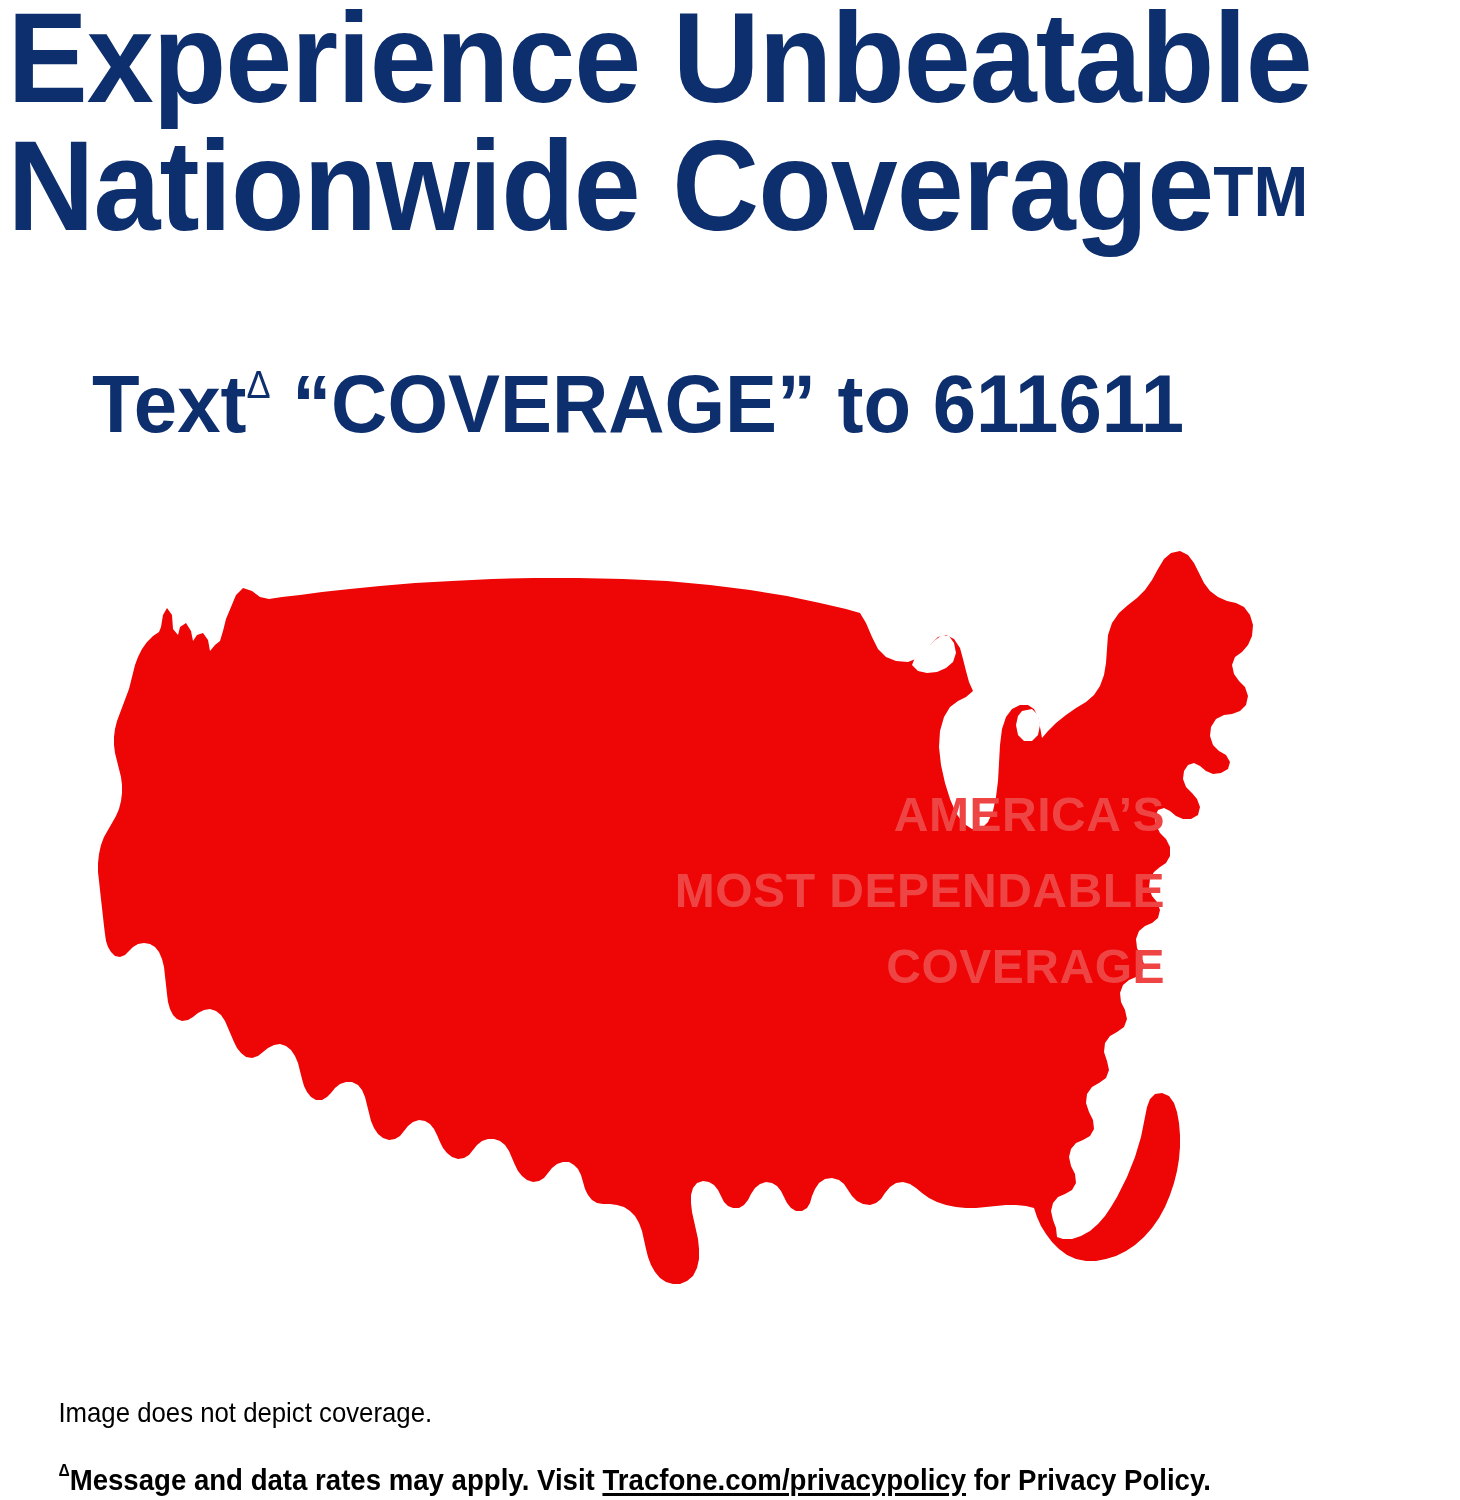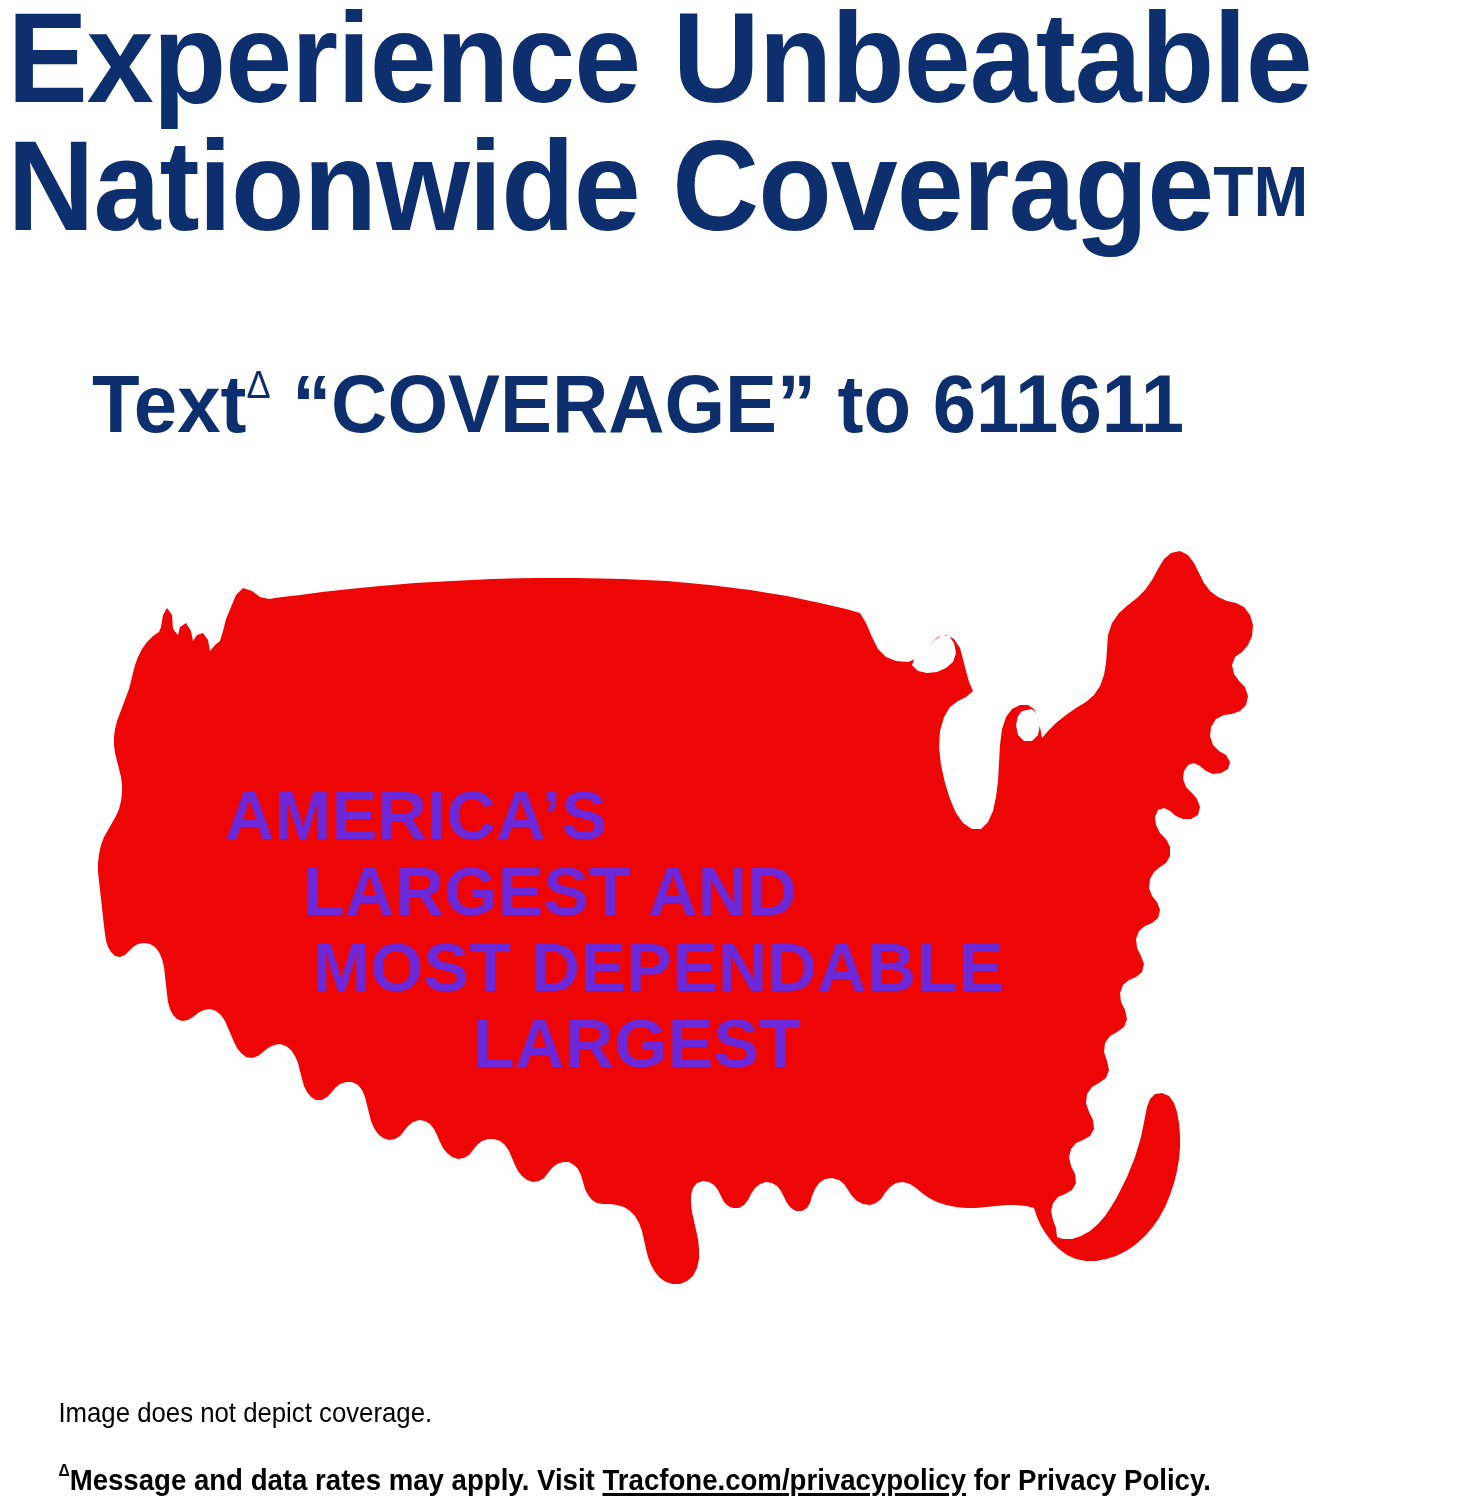--- a/index.html
+++ b/index.html
@@ -93,27 +93,28 @@
 
   
   .map-text {
     position: absolute;
     left: 165px;
     top: 232px;
     width: 940px;
     pointer-events: none;
   }
   .map-text-line {
-    color: #6d28d9;
+    color: #ef4444;
     font-family: "Liberation Sans", sans-serif;
     font-weight: 700;
-    font-size: 68px;
+    font-size: 48px;
     line-height: 76px;
     letter-spacing: 0.5px;
     white-space: nowrap;
+    text-align: right;
   }
   .mt-1 { margin-left: 0px; }
   .mt-2 { margin-left: 78px; }
   .mt-3 { margin-left: 88px; }
   .mt-4 { margin-left: 248px; }
 
   
   .footer {
     position: absolute;
     left: 0;
@@ -287,23 +288,22 @@
 
         <path fill="#FFFFFF" d="
           M 1188,215 L 1196,212 L 1202,216 L 1203,224 L 1198,230
           L 1190,231 L 1184,227 L 1183,219 Z
           "></path>
       </g>
     </svg>
 
     <div class="map-text">
       <div class="map-text-line mt-1">AMERICA’S</div>
-      <div class="map-text-line mt-2">LARGEST AND</div>
       <div class="map-text-line mt-3">MOST DEPENDABLE</div>
-      <div class="map-text-line mt-4">LARGEST</div>
+      <div class="map-text-line mt-4">COVERAGE</div>
     </div>
   </div>
 
   <div class="footer">
     <div class="footer-note">Image does not depict coverage.</div>
     <div class="footer-legal"><span class="legal-delta">Δ</span><span>Message and data rates may apply. Visit </span><a href="#" class="legal-link">Tracfone.com/privacypolicy</a><span> for Privacy Policy.</span></div>
   </div>
 
 </div>
 

